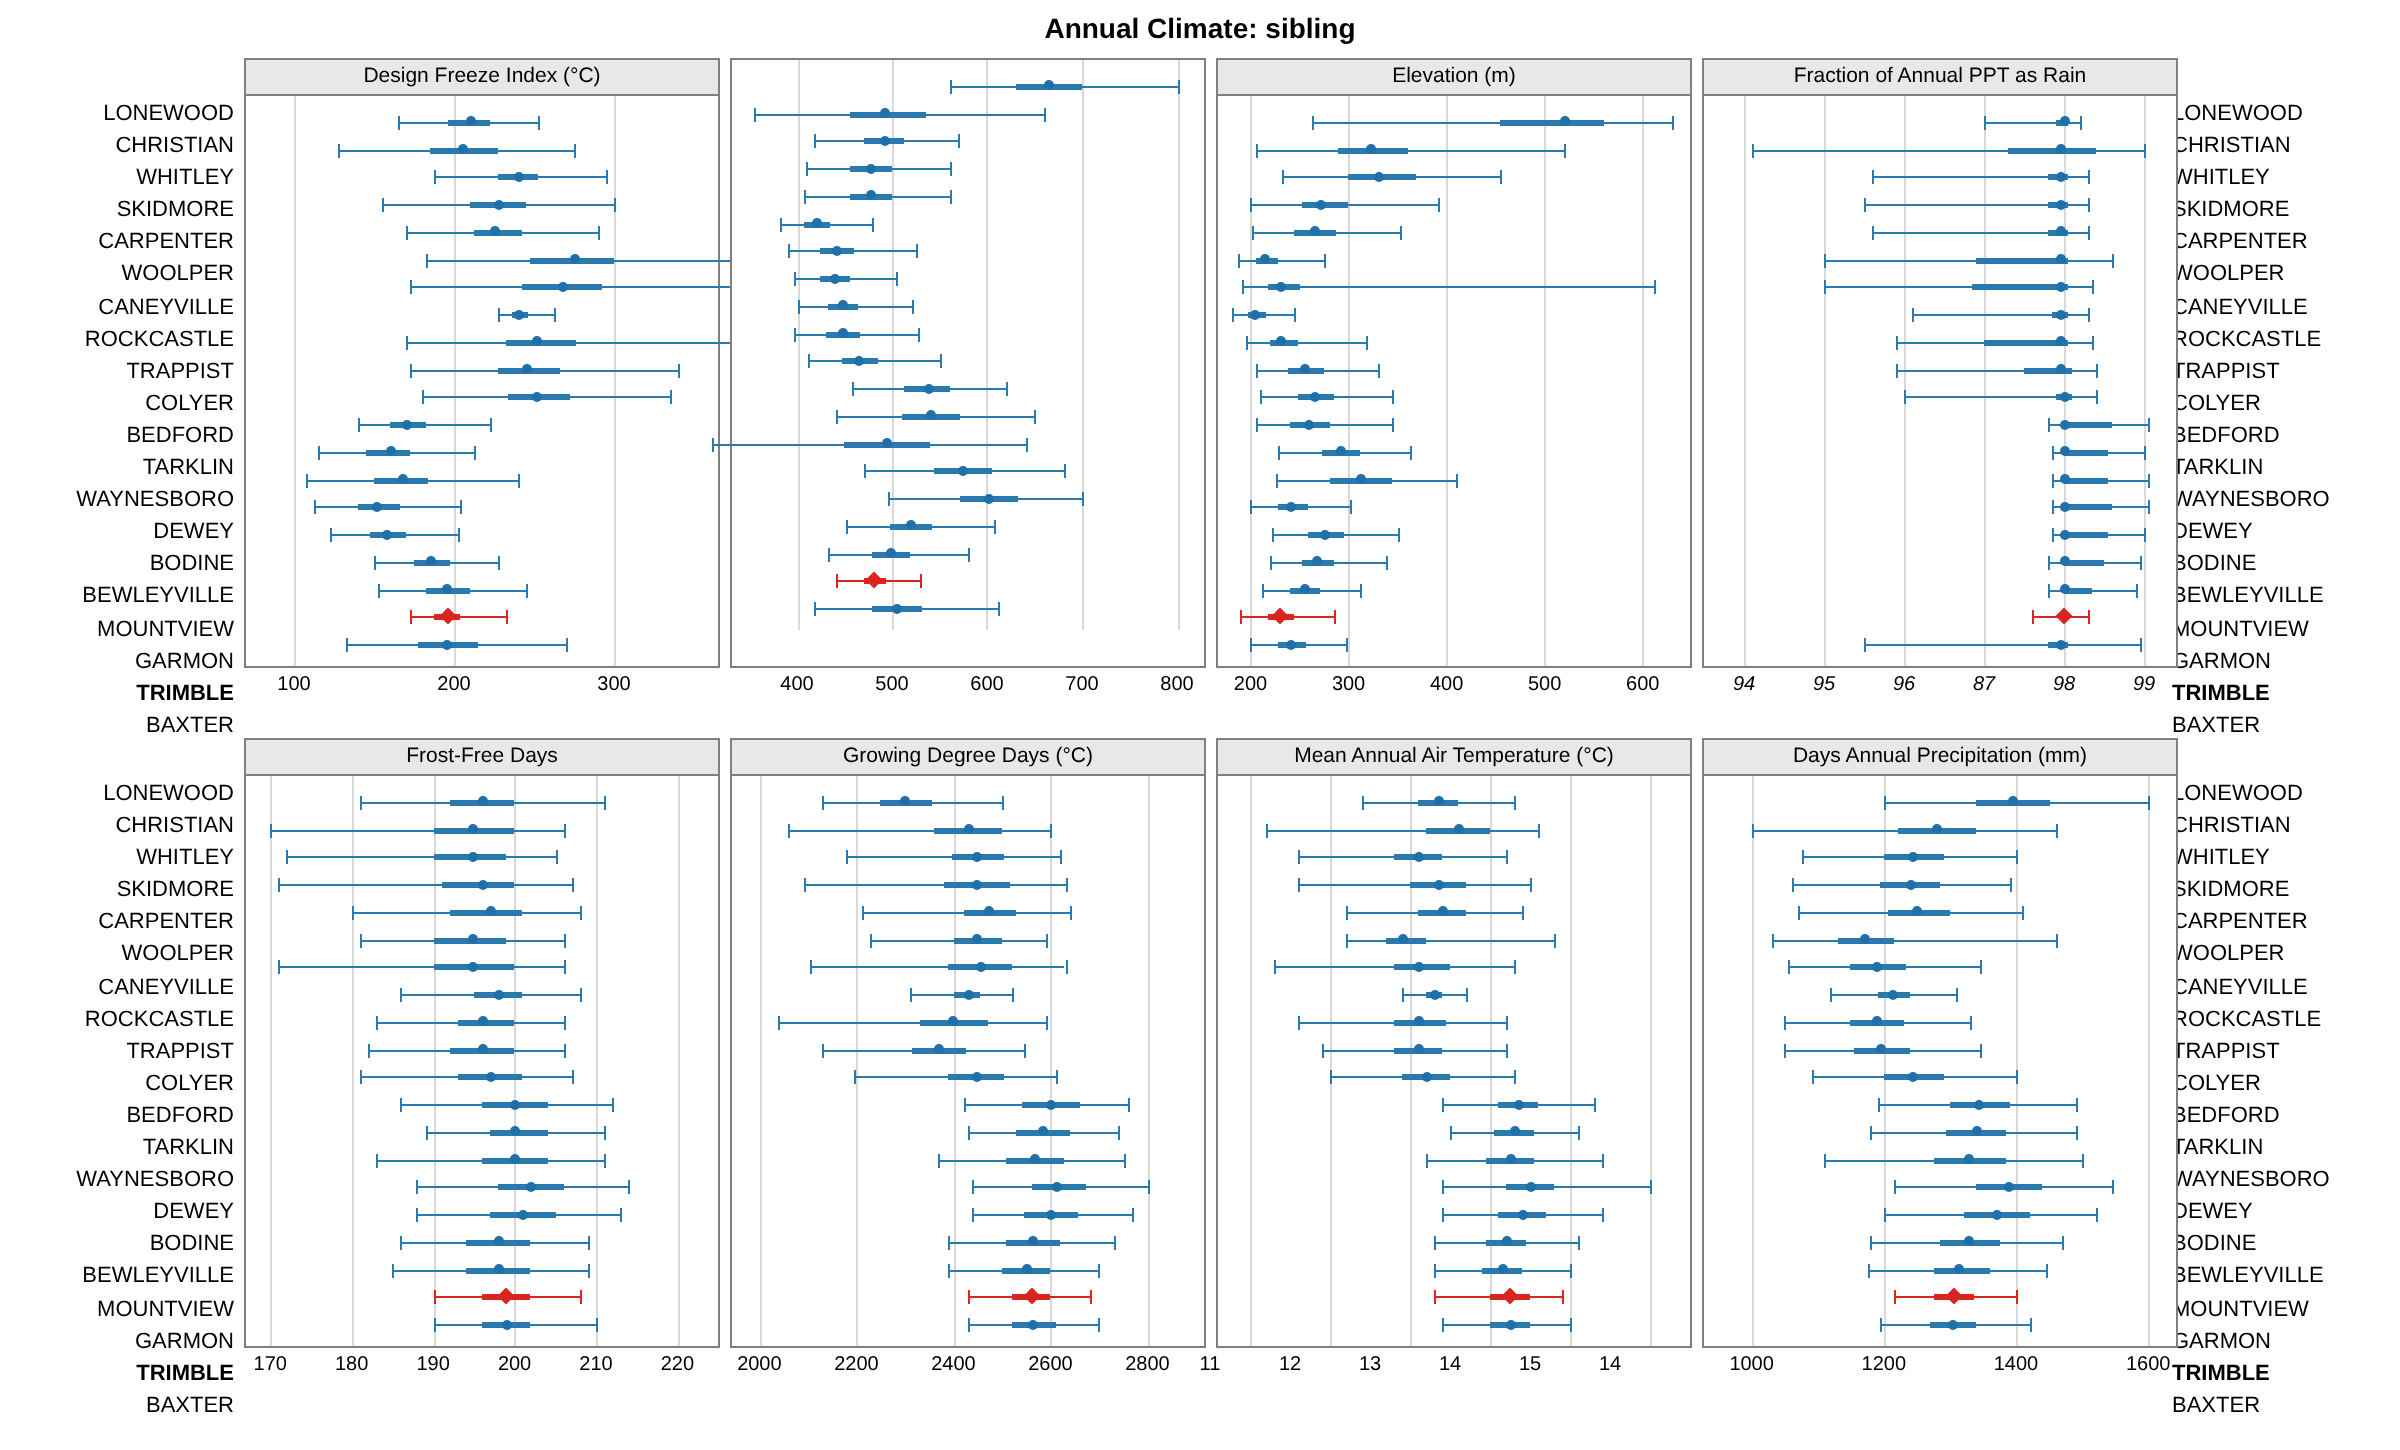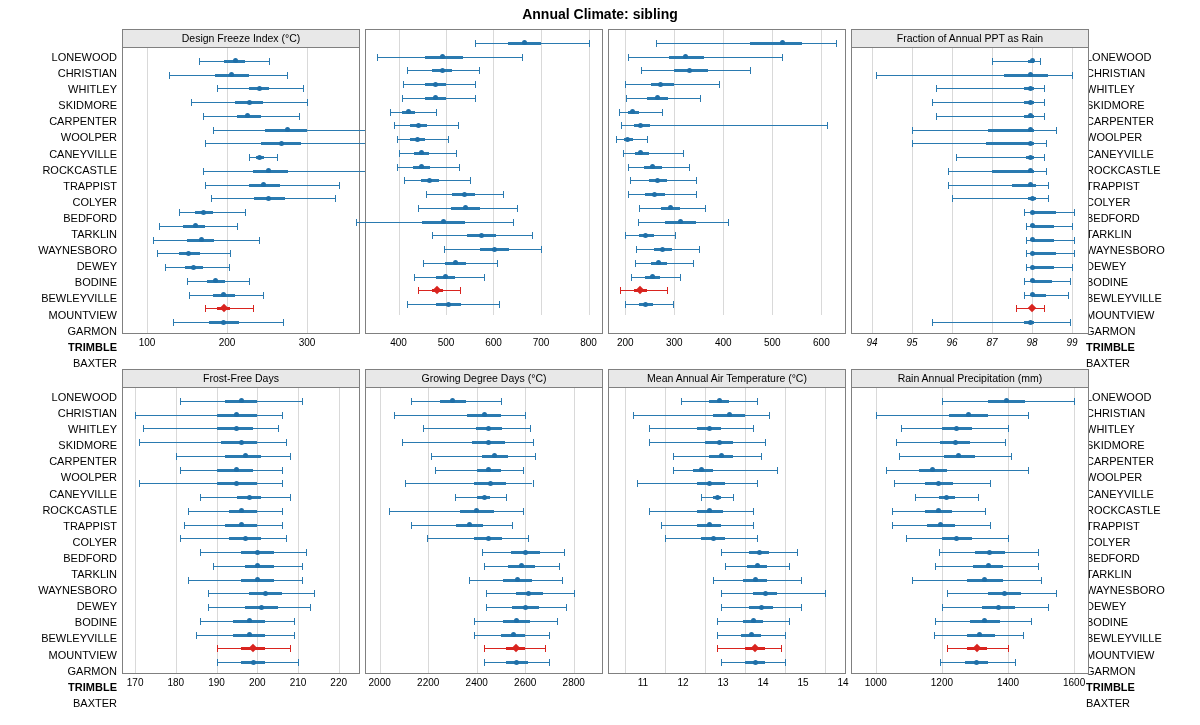--- a/index.html
+++ b/index.html
@@ -348,20 +348,21 @@
         </div>
       </div>
       <div class="axis" style="left: 365px; top: 337px; width: 238px; height: 18px;">
         <span style="left: 33.5px;">400</span>
         <span style="left: 81px;">500</span>
         <span style="left: 128.5px;">600</span>
         <span style="left: 176px;">700</span>
         <span style="left: 223.5px;">800</span>
       </div>
       <div class="panel" style="left: 608px; top: 29px; width: 238px; height: 305px;">
+        <div class="strip">Elevation (m)</div>
         <div class="plot">
           <div class="grid" style="left: 16px;"></div>
           <div class="grid" style="left: 65px;"></div>
           <div class="grid" style="left: 114px;"></div>
           <div class="grid" style="left: 163px;"></div>
           <div class="grid" style="left: 212px;"></div>
           <div class="wh" style="left: 46.6581px; width: 180.439px; top: 13px;"></div>
           <div class="cap" style="left: 47px; top: 10px;"></div>
           <div class="cap" style="left: 227px; top: 10px;"></div>
           <div class="box" style="left: 141.29px; width: 51.4839px; top: 12px;"></div>
@@ -929,30 +930,30 @@
           <div class="cap red" style="left: 172px; top: 257px;"></div>
           <div class="box red" style="left: 136px; width: 20px; top: 259px;"></div>
           <div class="diam" style="left: 143px; top: 257.375px;"></div>
           <div class="wh" style="left: 112px; width: 64px; top: 274px;"></div>
           <div class="cap" style="left: 112px; top: 271px;"></div>
           <div class="cap" style="left: 176px; top: 271px;"></div>
           <div class="box" style="left: 136px; width: 20px; top: 273px;"></div>
           <div class="dot" style="left: 143.5px; top: 271.625px;"></div>
         </div>
       </div>
-      <div class="axis" style="left: 626px; top: 677px; width: 238px; height: 18px;">
+      <div class="axis" style="left: 588px; top: 677px; width: 238px; height: 18px;">
         <span style="left: 17px;">11</span>
         <span style="left: 57px;">12</span>
         <span style="left: 97px;">13</span>
         <span style="left: 137px;">14</span>
         <span style="left: 177px;">15</span>
         <span style="left: 217px;">14</span>
       </div>
       <div class="panel" style="left: 851px; top: 369px; width: 238px; height: 305px;">
-        <div class="strip">Rain Annual Precipitation (mm)</div>
+        <div class="strip">Days Annual Precipitation (mm)</div>
         <div class="plot">
           <div class="grid" style="left: 24px;"></div>
           <div class="grid" style="left: 90px;"></div>
           <div class="grid" style="left: 156px;"></div>
           <div class="grid" style="left: 222px;"></div>
           <div class="wh" style="left: 89.913px; width: 132.174px; top: 13px;"></div>
           <div class="cap" style="left: 90px; top: 10px;"></div>
           <div class="cap" style="left: 222px; top: 10px;"></div>
           <div class="box" style="left: 136.174px; width: 36.3478px; top: 12px;"></div>
           <div class="dot" style="left: 151.848px; top: 10.375px;"></div>

